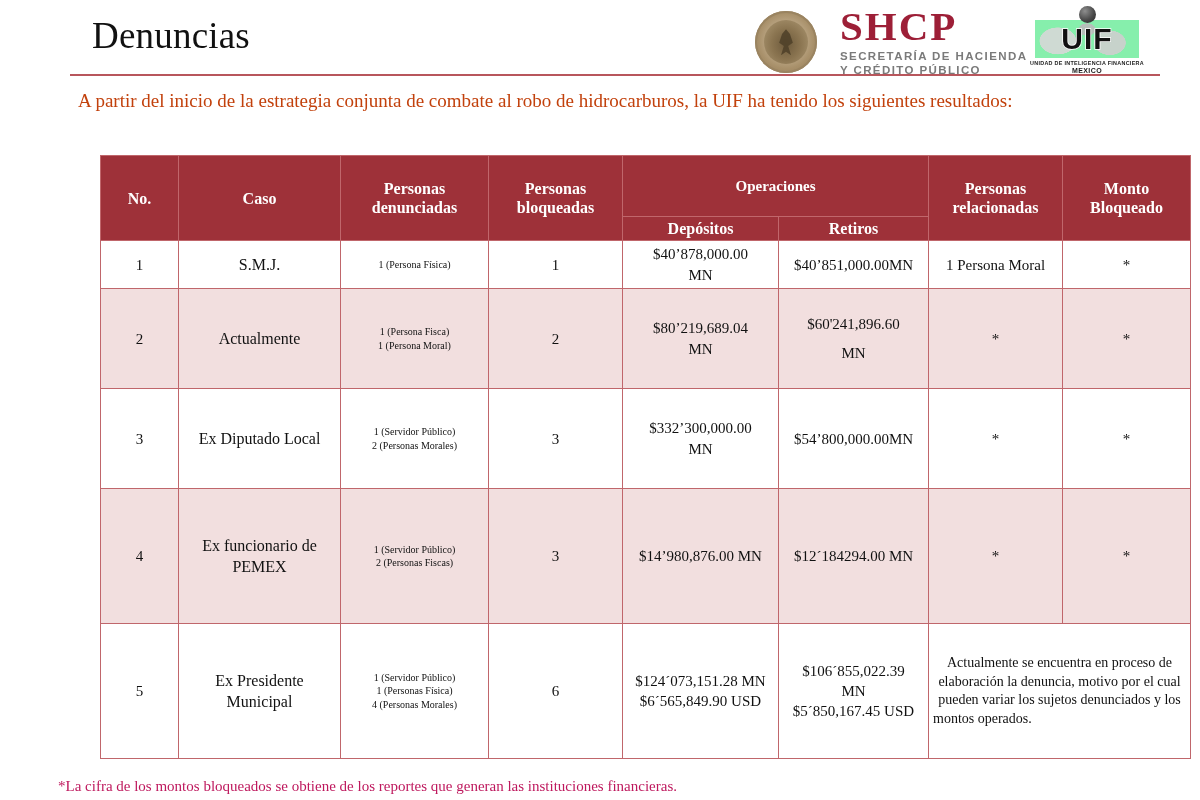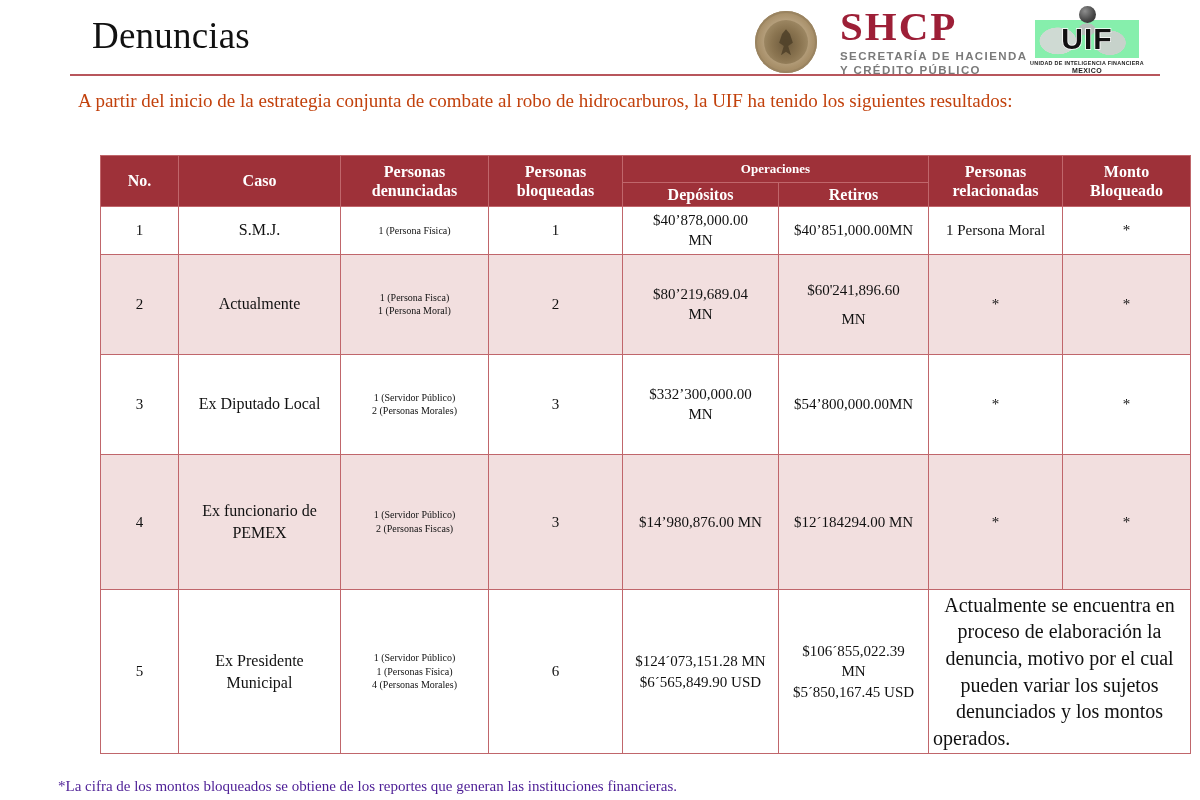--- a/index.html
+++ b/index.html
@@ -201,51 +201,51 @@
   }
   thead th {
     background: #9e3139;
     color: #ffffff;
     font-weight: 700;
     font-size: 16px;
     line-height: 1.2;
     border-color: #c0666b;
     padding: 7px 4px;
   }
-  thead th.ops-parent { font-size: 13px; padding: 5px 4px; }
+  thead th.ops-parent { font-size: 15px; padding: 21px 4px; }
   tbody td {
     font-size: 15px;
     line-height: 1.35;
     color: #111111;
   }
   tbody tr.shaded td { background: #f2dfdf; }
   tbody tr.plain td  { background: #ffffff; }
   td.no-col    { font-size: 15px; }
   td.caso-col  { font-size: 16px; }
   td.pd-col    { font-size: 10px; }
   td.pb-col    { font-size: 15px; }
   td.money     { font-size: 15px; }
   td.star      { font-size: 15px; }
   td.note {
     text-align: justify;
     text-align-last: left;
-    font-size: 20px;
+    font-size: 14px;
     line-height: 1.33;
     padding: 6px 7px;
     vertical-align: top;
   }
   .cell-lines span { display: block; }
 
   
   .footnote {
     position: absolute;
     left: 58px;
     top: 778px;
     font-size: 15px;
-    color: #4c1d95;
+    color: #be185d;
   }
 </style>
 </head>
 <body>
 
 <div class="slide-header">
   <div class="page-title">Denuncias</div>
   <div class="title-rule"></div>
 
   <div class="shcp-lockup">

